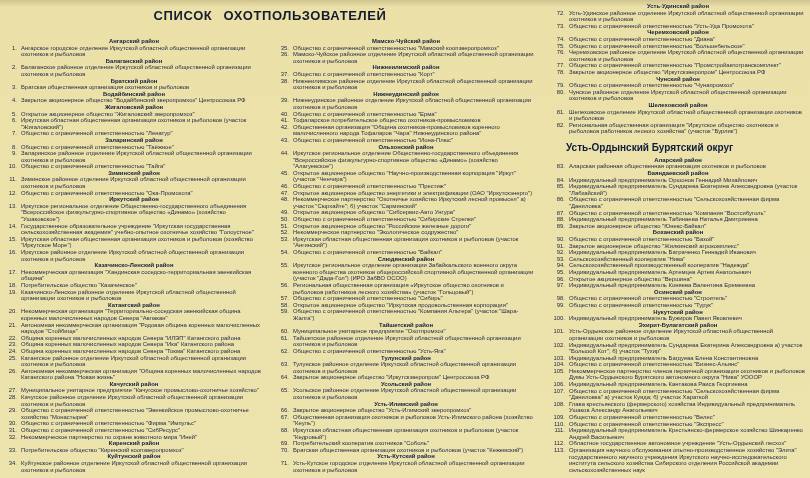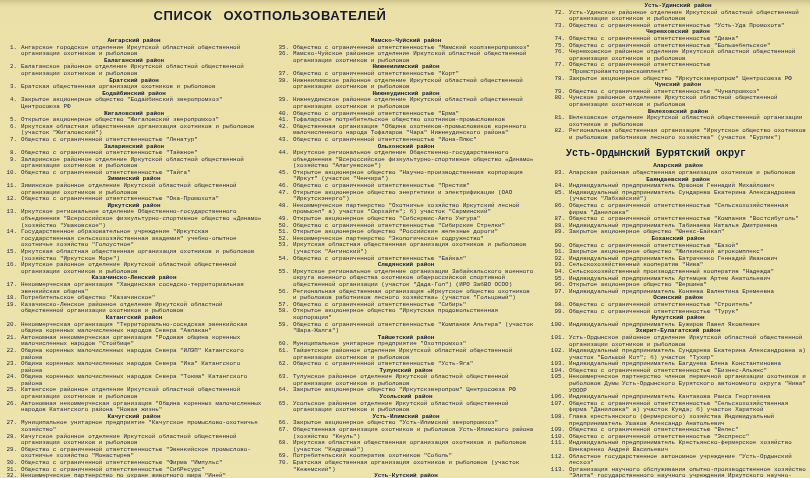--- a/index.html
+++ b/index.html
@@ -1,21 +1,21 @@
 <!DOCTYPE html>
 <html><head>
 <meta charset="utf-8">
 <style>
   html,body{margin:0;padding:0;background:#d8cd98;}
   .page{position:relative;width:810px;height:478px;overflow:hidden;
     background:linear-gradient(180deg,#cfc48e 0px,#ebe1a8 7px,#ece3ad 100%);
     font-family:"Liberation Sans","DejaVu Sans",sans-serif;color:#232c4a;}
   .title{position:absolute;top:8px;left:0;width:540px;text-align:center;
     font-size:13px;font-weight:bold;letter-spacing:.6px;word-spacing:7px;color:#141b32;}
-  .cols{position:absolute;top:3px;left:6px;right:4px;bottom:0;display:flex;gap:16px;font-family:Liberation Mono, monospace;}
+  .cols{position:absolute;top:3px;left:6px;right:4px;bottom:0;display:flex;gap:16px;}
   .col{flex:1;min-width:0;}
   .col.pad-top{padding-top:35px;}
   .district{font-size:5.9px;line-height:6.6px;font-weight:bold;text-align:center;color:#101c3e;}
   .region{font-size:10px;line-height:12px;font-weight:bold;color:#101c3e;margin:7px 0 3px 16px;}
   .item{position:relative;font-size:5.9px;line-height:6.6px;padding-left:15px;}
   .item .num{position:absolute;left:0;top:0;width:11px;text-align:right;}
   .col-3 .item{padding-left:19px;}
   .col-3 .item .num{width:15px;}
 </style>
 </head>

